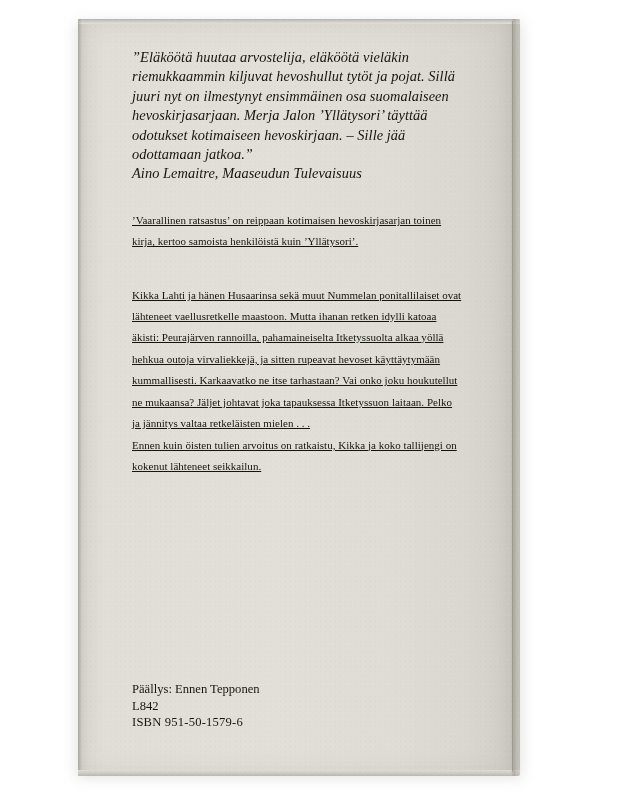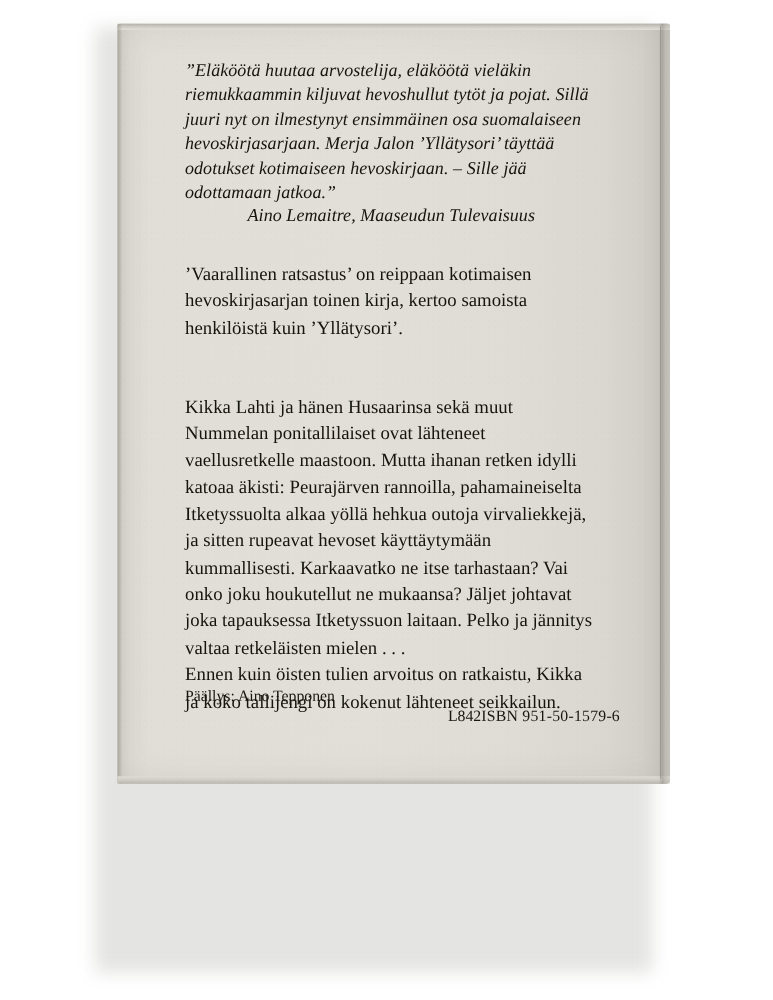--- a/index.html
+++ b/index.html
@@ -29,24 +29,24 @@
     width: 446px;
     height: 756px;
     background: rgba(120,118,112,0.20);
     filter: blur(7px);
     border-radius: 3px;
   }
 
   
   .book {
     position: absolute;
-    left: 94px;
+    left: 78px;
     top: 19px;
     width: 442px;
-    height: 608px;
+    height: 757px;
     border-radius: 2px 3px 4px 3px;
     background:
       linear-gradient(90deg,
         #c9c7c0 0px,
         #d5d3cc 3px,
         #dddbd4 10px,
         #e0ded7 26px,
         #e1dfd8 45%,
         #dedcd5 72%,
         #d9d7d0 88%,
@@ -128,48 +128,49 @@
 
   .quote-block {
     font-style: italic;
     font-size: 14.4px;
     line-height: 19.4px;
     color: #15140f;
     letter-spacing: 0.05px;
   }
   .quote-block .src {
     display: block;
-    text-align: center;
   }
 
   .para {
-    font-size: 15px;
+    font-size: 11px;
     line-height: 21.4px;
     color: #15140f;
     letter-spacing: 0.02px;
+    text-decoration: underline;
   }
   .para.p-blurb { margin-top: 26px; }
-  .para.p-body  { margin-top: 42px; }
+  .para.p-body  { margin-top: 32px; }
   .para.p-tail  { margin-top: 0px; }
 
   
   .footer {
     position: absolute;
     left: 54px;
     bottom: 45px;
     width: 348px;
     font-size: 12.6px;
     line-height: 16.6px;
     color: #17160f;
   }
   .footer .credit-line { display: block; }
   .footer .code-row {
     display: flex;
-    justify-content: flex-end;
+    justify-content: space-between;
     align-items: baseline;
+    flex-direction: column;
   }
   .footer .isbn {
     letter-spacing: 0.2px;
   }
 </style>
 </head>
 <body>
 
 <div id="page">
 
@@ -193,21 +194,21 @@
 
       <div class="para p-blurb">’Vaarallinen ratsastus’ on reippaan kotimaisen hevoskirjasarjan toinen kirja, kertoo samoista henkilöistä kuin ’Yllätysori’.</div>
 
       <div class="para p-body">Kikka Lahti ja hänen Husaarinsa sekä muut Nummelan ponitallilaiset ovat lähteneet vaellusretkelle maastoon. Mutta ihanan retken idylli katoaa äkisti: Peurajärven rannoilla, pahamaineiselta Itketyssuolta alkaa yöllä hehkua outoja virvaliekkejä, ja sitten rupeavat hevoset käyttäytymään kummallisesti. Karkaavatko ne itse tarhastaan? Vai onko joku houkutellut ne mukaansa? Jäljet johtavat joka tapauksessa Itketyssuon laitaan. Pelko ja jännitys valtaa retkeläisten mielen . . .</div>
 
       <div class="para p-tail">Ennen kuin öisten tulien arvoitus on ratkaistu, Kikka ja koko tallijengi on kokenut lähteneet seikkailun.</div>
 
     </div>
 
     <div class="footer">
-      <span class="credit-line">Päällys: Aino Tepponen</span>
+      <span class="credit-line">Päällys: Ennen Tepponen</span>
       <div class="code-row">
         <span>L842</span>
         <span class="isbn">ISBN 951-50-1579-6</span>
       </div>
     </div>
 
   </div>
 </div>
 
 </body></html>

